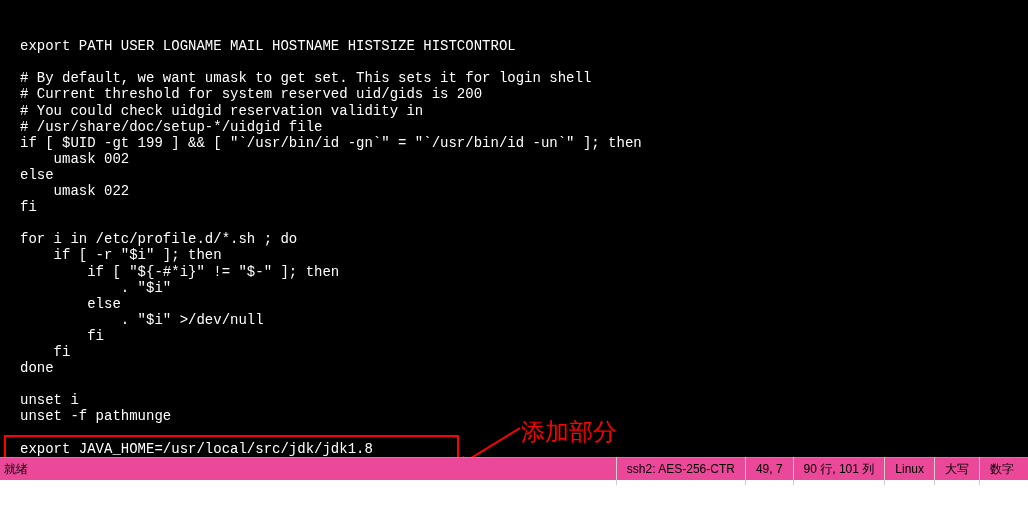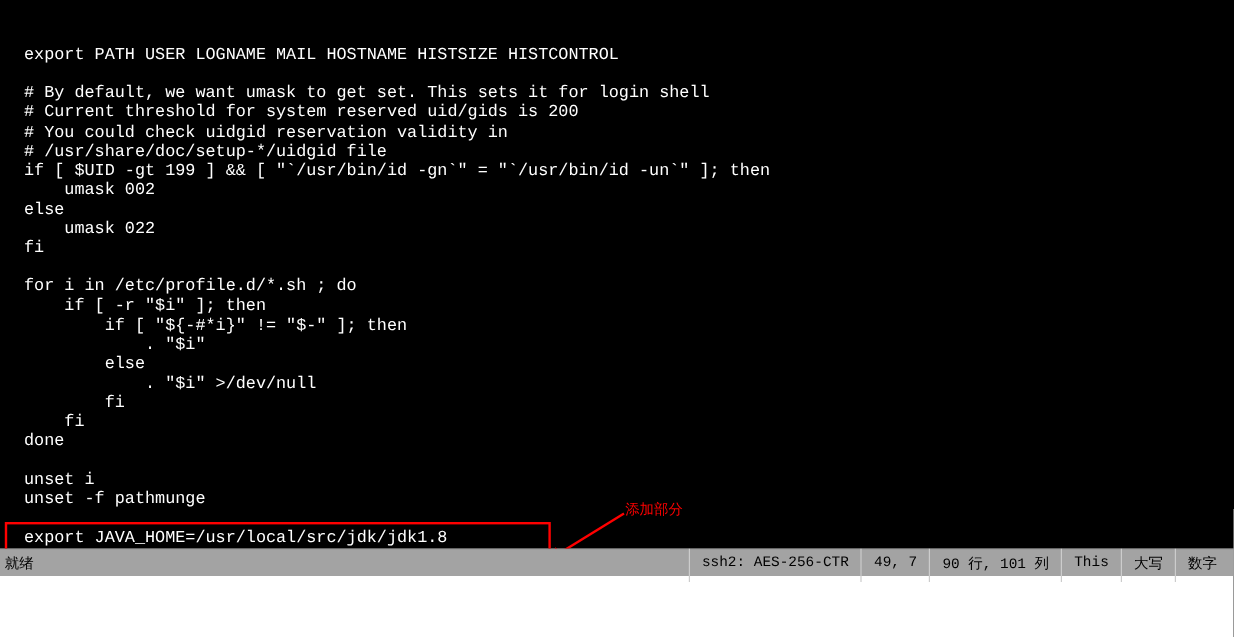--- a/index.html
+++ b/index.html
@@ -20,27 +20,27 @@
       background: #000;
       color: #fff;
       padding: 6px 20px;
       height: 457px;
       overflow: hidden;
       white-space: pre;
       line-height: 1.15;
       position: relative;
     }
     .status-bar {
-      background: #a3a3a3;
+      background: #ec4899;
       color: #000;
       height: 23px;
       border-top: 1px solid #999;
       display: flex;
       align-items: center;
-      font-family: Liberation Mono, monospace;
+      font-family: Liberation Sans, sans-serif;
       font-size: 12px;
       padding: 0 4px;
     }
     .status-left {
       flex: 1;
     }
     .status-right {
       display: flex;
       gap: 0;
       align-items: center;
@@ -58,21 +58,21 @@
       left: 4px;
       top: 435px;
       width: 455px;
       height: 42px;
       pointer-events: none;
     }
     .annotation-text {
       position: absolute;
       color: #ff0000;
       font-family: "SimSun", "Microsoft YaHei", sans-serif;
-      font-size: 12px;
+      font-size: 24px;
       left: 521px;
       top: 418px;
       pointer-events: none;
     }
     .annotation-arrow {
       position: absolute;
       left: 455px;
       top: 425px;
       pointer-events: none;
     }
@@ -132,17 +132,17 @@
   </svg>
   <div class="watermark"></div>
 </div>
 
 <div class="status-bar">
   <div class="status-left">就绪</div>
   <div class="status-right">
     <div class="status-item">ssh2: AES-256-CTR</div>
     <div class="status-item">49, 7</div>
     <div class="status-item">90 行, 101 列</div>
-    <div class="status-item">This</div>
+    <div class="status-item">Linux</div>
     <div class="status-item">大写</div>
     <div class="status-item">数字</div>
   </div>
 </div>
 
 </body></html>

